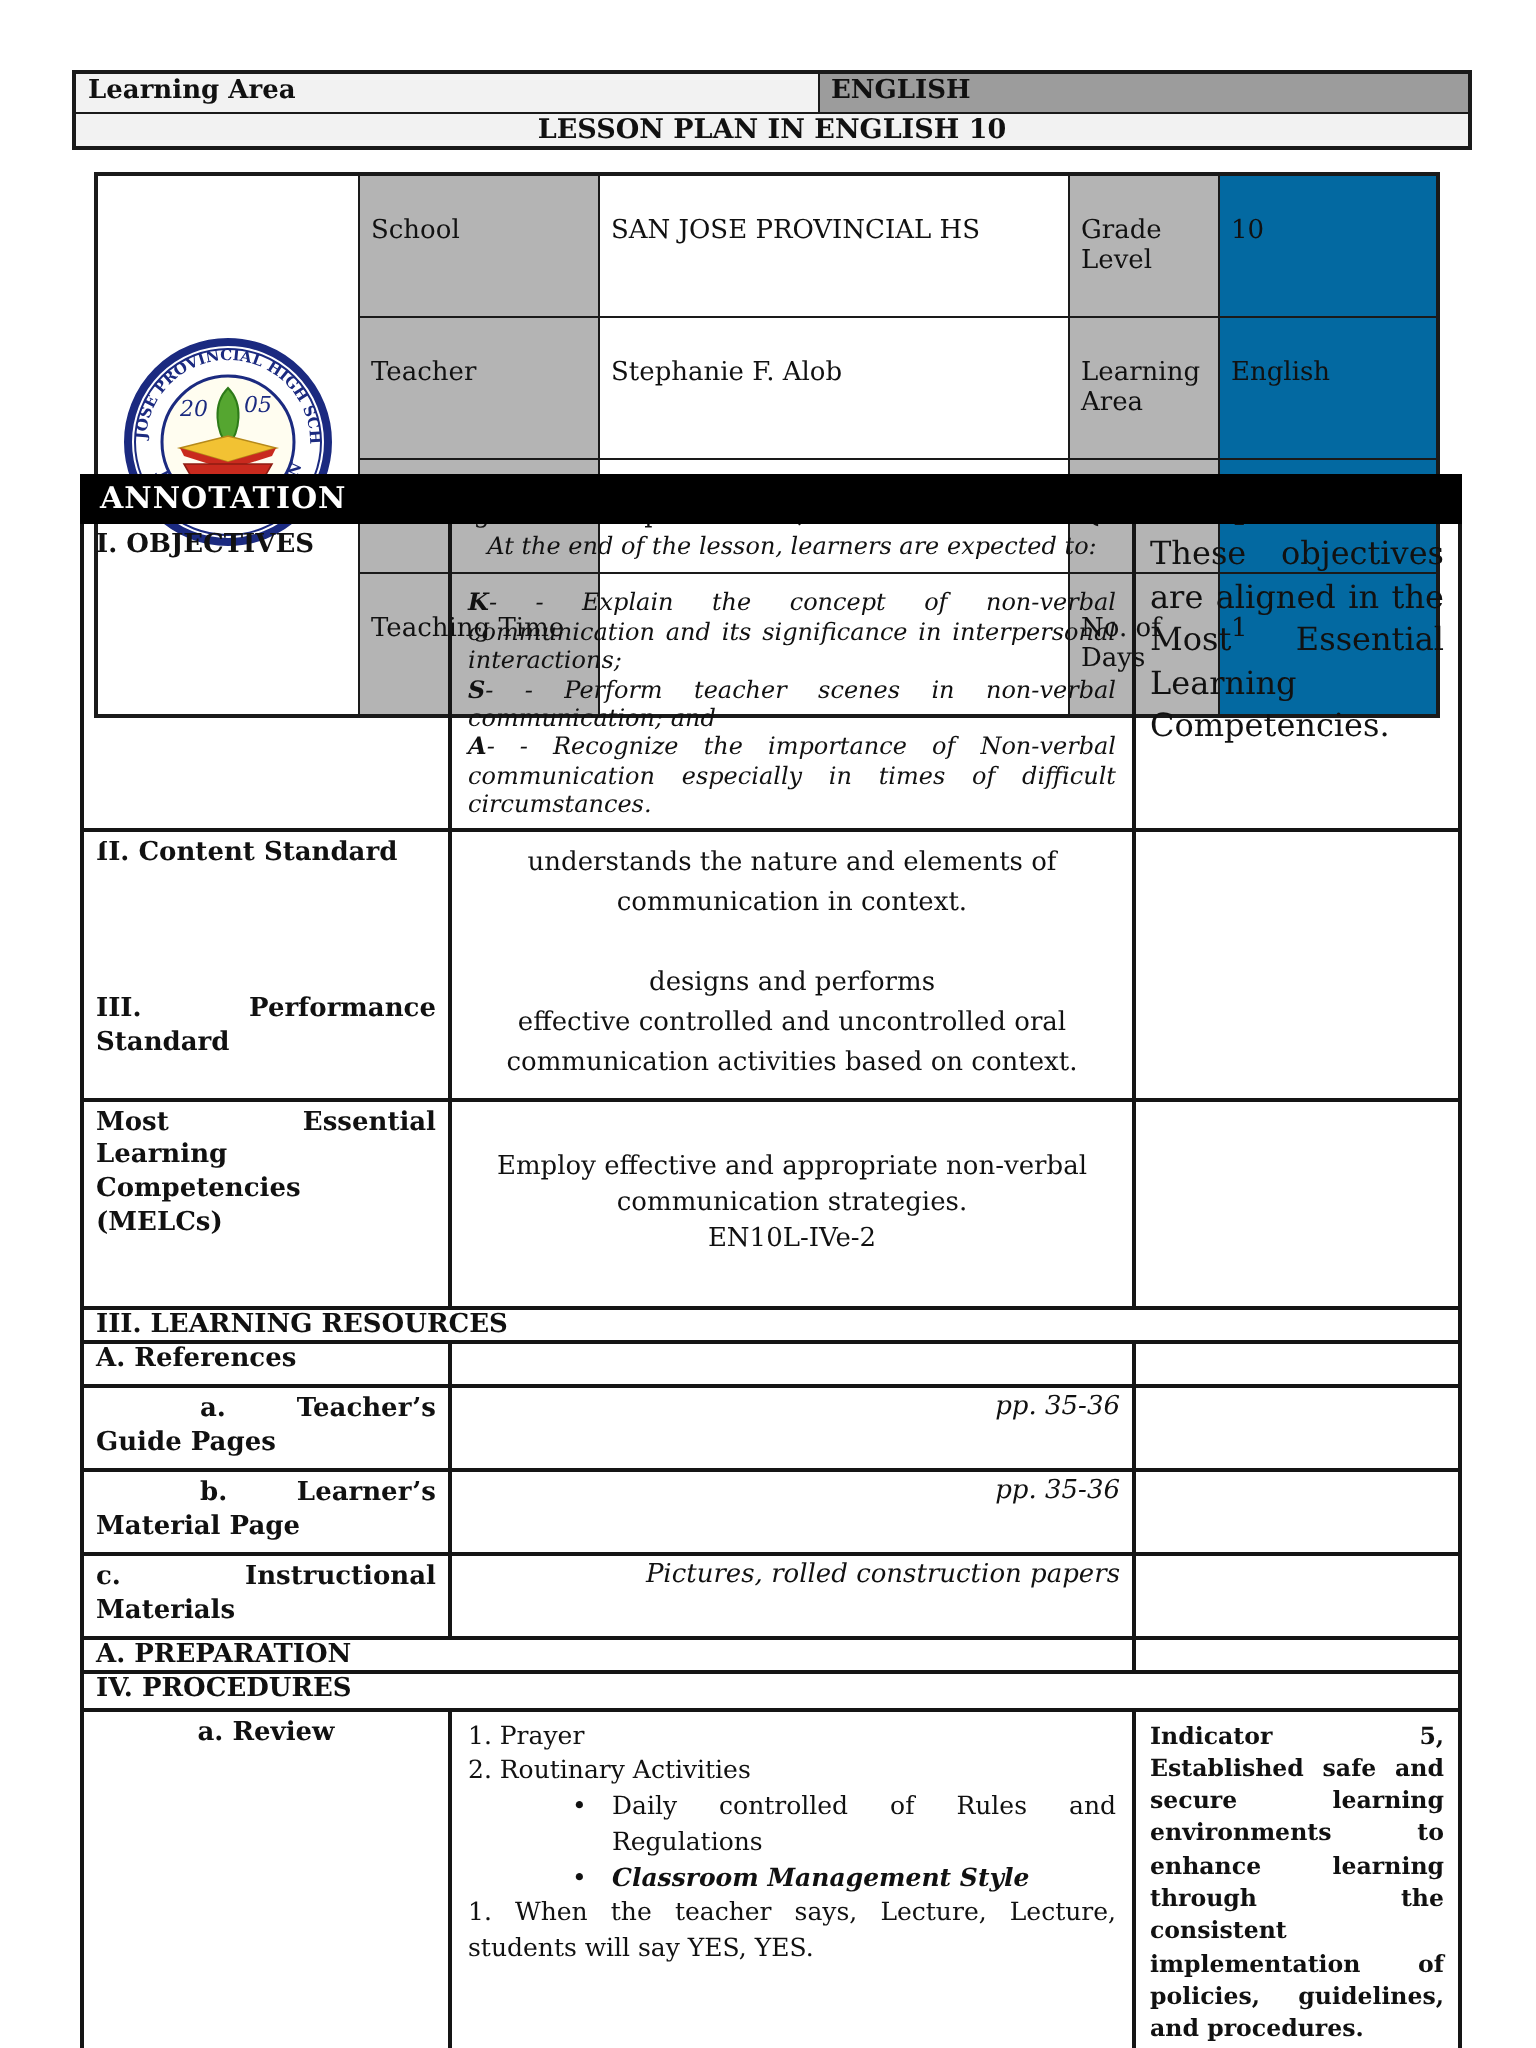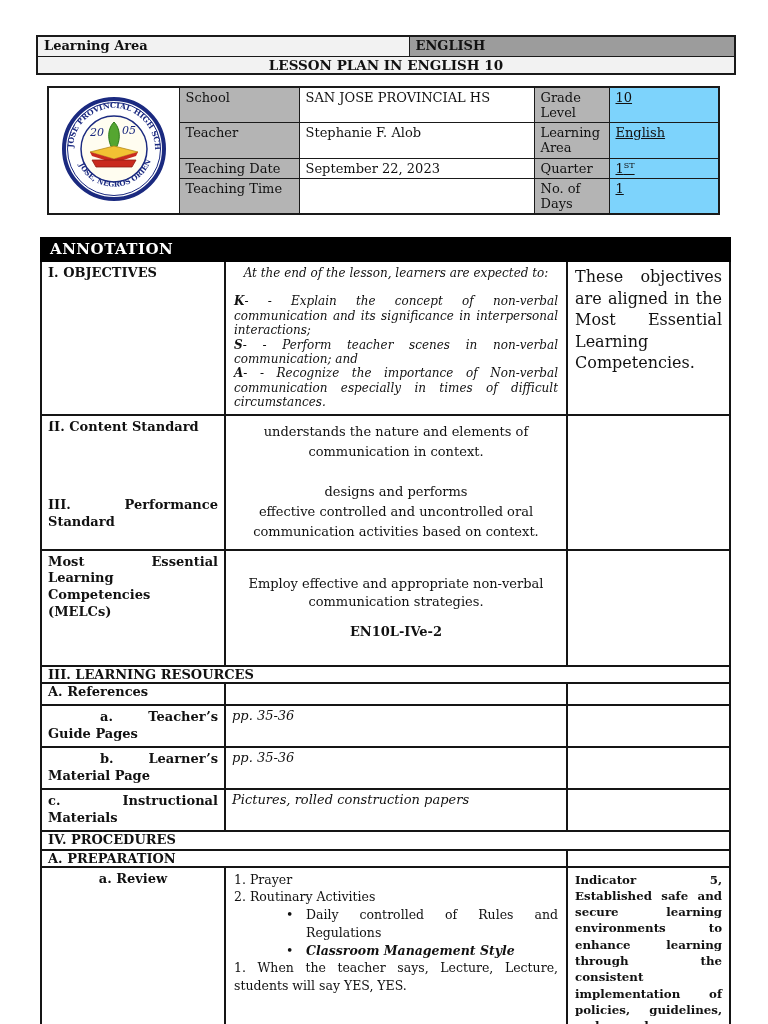--- a/index.html
+++ b/index.html
@@ -17,26 +17,26 @@
 
   
   .t1 { position: absolute; left: 36px; top: 35px; width: 698px; border: 2px solid #1a1a1a; }
   .t1 td { border: 1px solid #1a1a1a; font-weight: bold; font-size: 13px; }
   .t1 .t1-label { width: 372px; height: 20px; background: #f2f2f2; padding: 1px 6px; }
   .t1 .t1-value { width: 326px; background: #9c9c9c; padding: 1px 6px; }
   .t1 .t1-title { height: 18px; background: #f2f2f2; text-align: center; padding: 0; font-size: 13.5px; }
 
   
   .t2 { position: absolute; left: 47px; top: 86px; width: 671px; border: 2px solid #1a1a1a; }
-  .t2 td { border: 1px solid #1a1a1a; font-size: 13px; padding: 2px 6px; }
+  .t2 td { border: 1px solid #1a1a1a; font-size: 13px; padding: 20px 6px; }
   .t2 .logo-cell { width: 131px; text-align: center; vertical-align: middle; padding: 2px; }
   .t2 .lbl { width: 120px; background: #b4b4b4; }
   .t2 .val { width: 235px; background: #fff; }
   .t2 .lbl2 { width: 75px; background: #b4b4b4; }
-  .t2 .val2 { width: 110px; background: #7dd3fc; text-decoration: underline; }
+  .t2 .val2 { width: 110px; background: #0369a1; }
   .t2 sup { font-size: 8px; }
 
   
   .t3 { position: absolute; left: 40px; top: 237px; width: 689px; border: 2px solid #111; }
   .t3 td { border: 2px solid #151515; }
   .t3 .hdr-row td { background: #000; border: 2px solid #000; height: 17px; padding: 1px 8px 2px 8px; }
   .hdr-annotation { color: #fff; font-weight: bold; font-size: 15px; display: block; letter-spacing: 0.5px; }
 
   .lblcell { font-weight: bold; font-size: 13px; padding: 3px 6px; line-height: 1.3; }
   .jrow { display: flex; justify-content: space-between; }
@@ -50,31 +50,31 @@
   .obj-item b { font-style: italic; }
   .note { font-size: 16px; line-height: 1.35; padding: 4px 7px; text-align: justify; }
 
   
   .std-row td { height: 121px; border-radius: 22px; }
   .std-label { display: flex; flex-direction: column; justify-content: space-between; height: 112px; }
   .center-text { text-align: center; font-size: 13px; line-height: 1.55; white-space: pre-line; padding: 6px 10px; }
   .vmid { vertical-align: middle; }
 
   .melc-row td { height: 70px; }
-  .melc-code { font-weight: bold; font-style: normal; margin-top: 12px; }
+  .melc-code { font-weight: normal; font-style: normal; }
 
   .content-row td { height: 20px; }
   .content-val { text-align: center; font-weight: bold; font-style: italic; font-size: 13px; padding: 1px 4px; }
 
   .secrow td { height: 16px; }
   .sec-label { font-weight: bold; font-size: 13px; padding: 0 6px; background: #fff; }
 
   .ref-row td { height: 17px; }
   .res-row td { height: 33px; }
-  .res-val { text-align: left; font-style: italic; font-size: 13px; padding: 2px 6px; }
+  .res-val { text-align: right; font-style: italic; font-size: 13px; padding: 2px 6px; }
 
   
   .review-row td { height: 122px; }
   .review-label { text-align: center; }
   .review-content { font-size: 12.5px; line-height: 1.42; padding: 3px 8px; }
   .rev-line { text-align: justify; }
   .rev-bullet { display: flex; padding-left: 52px; }
   .rev-bullet .bglyph { width: 20px; flex: none; }
   .rev-bullet .btext { flex: 1; text-align: justify; }
   .rev-bullet .btext-bold { flex: 1; font-weight: bold; font-style: italic; }
@@ -262,26 +262,26 @@
               <span>c.</span>
               <span>Instructional</span>
             </div>
         <div>Materials</div>
       </td>
       <td class="res-val">Pictures, rolled construction papers</td>
       <td></td>
     </tr>
 
     <tr class="secrow">
+      <td class="sec-label" colspan="2">A. PREPARATION</td>
+      <td></td>
+    </tr>
+
+    <tr class="secrow">
       <td class="sec-label" colspan="3" style="height:19px">IV. PROCEDURES</td>
-    </tr>
-
-    <tr class="secrow">
-      <td class="sec-label" colspan="2">A. PREPARATION</td>
-      <td></td>
     </tr>
 
     <tr class="review-row">
       <td class="lblcell review-label">a. Review</td>
       <td>
         <div class="review-content">
           <div>1. Prayer</div>
           <div>2. Routinary Activities</div>
           <div class="rev-bullet">
             <span class="bglyph">•</span>

